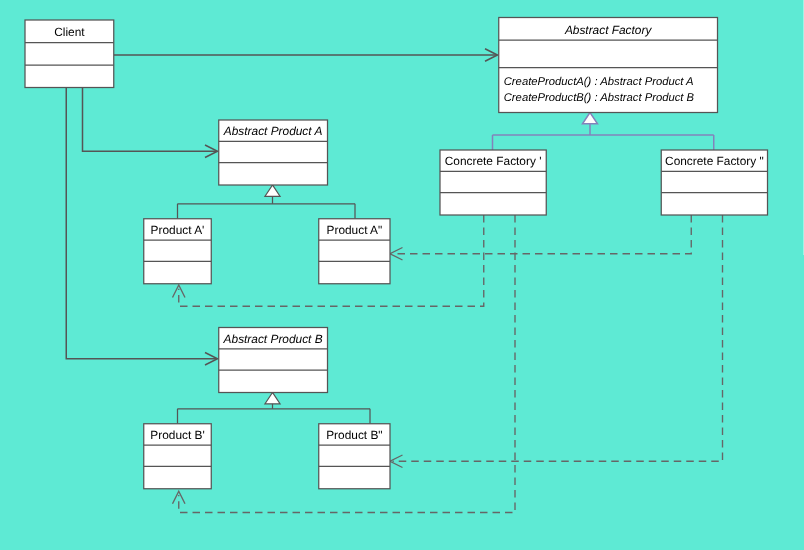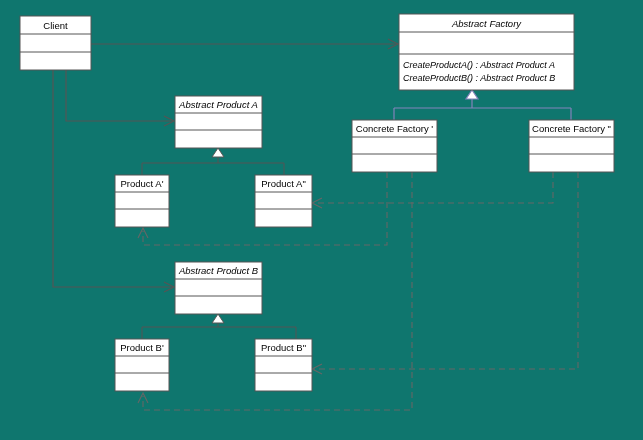--- a/index.html
+++ b/index.html
@@ -10,21 +10,21 @@
   body {
     width: 643px;
     height: 440px;
     font-family: "Liberation Sans", sans-serif;
     overflow: hidden;
   }
   #diagram-root {
     position: relative;
     width: 643px;
     height: 440px;
-    background: #0f766e;
+    background: #5eead4;
   }
   svg.canvas {
     position: absolute;
     top: 0;
     left: 0;
     width: 643px;
     height: 440px;
   }
   .cls-box-rect {
     fill: #ffffff;

